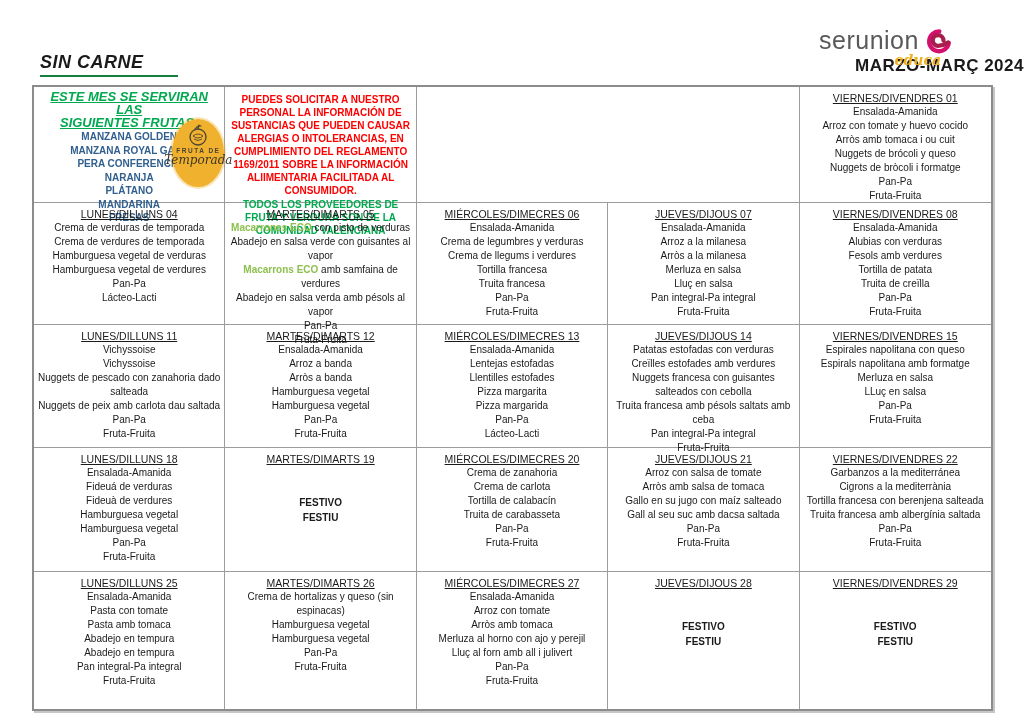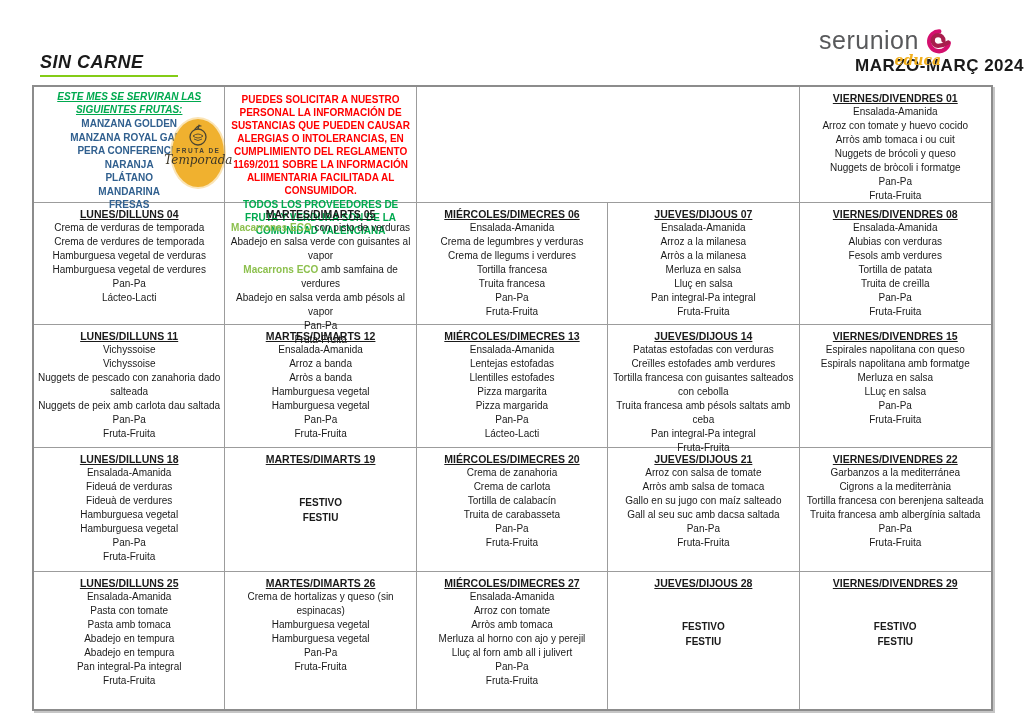--- a/index.html
+++ b/index.html
@@ -3,21 +3,21 @@
 <meta charset="utf-8">
 <style>
   * { margin:0; padding:0; box-sizing:border-box; }
   html,body { background:#ffffff; }
   body { font-family:"Liberation Sans", sans-serif; color:#1a1a1a; }
   .page { position:relative; width:1024px; height:724px; background:#fff; overflow:hidden; }
 
   
   .topbar { position:absolute; left:0; top:0; width:100%; height:85px; }
   .title-left { position:absolute; left:40px; top:52px; font-size:18px; font-weight:bold; font-style:italic;
-                border-bottom:2px solid #84cc16; padding:0 34px 2px 0; letter-spacing:.5px; }
+                border-bottom:2px solid #15803d; padding:0 34px 2px 0; letter-spacing:.5px; }
   .title-center { position:absolute; left:0; right:0; top:56px; text-align:right; font-size:17px; font-weight:bold; letter-spacing:.5px; }
   .logo { position:absolute; right:55px; top:24px; width:150px; height:55px; }
   .logo-row { display:flex; align-items:center; gap:3px; }
   .logo-brand { font-size:25px; color:var(--logo-gray,#58595B); letter-spacing:.5px; font-weight:500; }
   .logo-swirl { width:33px; height:33px; }
   .logo-sub { position:absolute; right:28px; top:28px; font-size:14px; font-weight:bold; font-style:italic;
               color:var(--educa-yellow,#F2B01E); font-family:"DejaVu Serif", serif; }
 
   
   .menu-table { position:absolute; left:32px; top:85px; width:961px; border:2px solid #8c8c8c;
@@ -26,28 +26,28 @@
   .row:last-child, #weeks .week-row:last-child { border-bottom:none; }
   .cell { width:191.4px; border-right:1px solid #9c9c9c; padding:3px 4px; text-align:center; position:relative; }
   .cell:last-child { border-right:none; }
   .cell.span2 { width:382.8px; }
   .info-row { height:116px; }
   .week-row:nth-child(1) { height:122px; }
   .week-row:nth-child(2) { height:123px; }
   .week-row:nth-child(3) { height:124px; }
   .week-row:nth-child(4) { height:137px; }
 
-  .cell-header { font-size:10.5px; font-weight:bold; text-decoration:underline; margin:2px 0 1px 0; }
+  .cell-header { font-size:10.5px; font-weight:normal; text-decoration:underline; margin:2px 0 1px 0; }
   .menu-line { font-size:10px; line-height:14px; min-height:5px; }
   .eco { color:var(--eco-green,#8DC04E); font-weight:bold; }
   .cell-body.festive { margin-top:30px; }
   .cell-body.festive .menu-line { font-weight:bold; line-height:15px; }
 
   
-  .fruit-intro { font-size:10px; font-weight:bold; font-style:italic; text-decoration:underline;
+  .fruit-intro { font-size:13px; font-weight:bold; font-style:italic; text-decoration:underline;
                  color:var(--notice-green,#00A94F); line-height:13px; }
   .fruit-list { margin-top:1px; }
   .fruit-item { font-size:10px; font-weight:bold; color:var(--fruit-blue,#31608F); line-height:13.5px; }
   .badge { position:absolute; right:0px; top:32px; width:52px; height:68px; border-radius:50%;
            background:var(--badge-yellow,#F0B12F); display:flex; flex-direction:column; align-items:center;
            justify-content:flex-start; box-shadow:0 0 0 2px rgba(240,177,47,.35); }
   .badge svg { width:26px; height:24px; margin-top:4px; }
   .badge-line1 { font-size:6.5px; letter-spacing:1.5px; color:#4a4432; font-weight:bold; }
   .badge-line2 { font-size:12px; font-style:italic; color:#3c3627; font-family:"DejaVu Serif", serif; margin-top:-1px; }
 
@@ -214,21 +214,21 @@
               <div class="menu-line">Pizza margarida</div>
               <div class="menu-line">Pan-Pa</div>
               <div class="menu-line">Lácteo-Lacti</div>
             </div>
           </div>
           <div class="cell menu-cell">
             <div class="cell-header">JUEVES/DIJOUS 14</div>
             <div class="cell-body">
               <div class="menu-line">Patatas estofadas con verduras</div>
               <div class="menu-line">Creïlles estofades amb verdures</div>
-              <div class="menu-line">Tortilla francesa con guisantes salteados con cebolla</div>
+              <div class="menu-line">Nuggets francesa con guisantes salteados con cebolla</div>
               <div class="menu-line">Truita francesa amb pésols saltats amb ceba</div>
               <div class="menu-line">Pan integral-Pa integral</div>
               <div class="menu-line">Fruta-Fruita</div>
             </div>
           </div>
           <div class="cell menu-cell">
             <div class="cell-header">VIERNES/DIVENDRES 15</div>
             <div class="cell-body">
               <div class="menu-line">Espirales napolitana con queso</div>
               <div class="menu-line">Espirals napolitana amb formatge</div>

